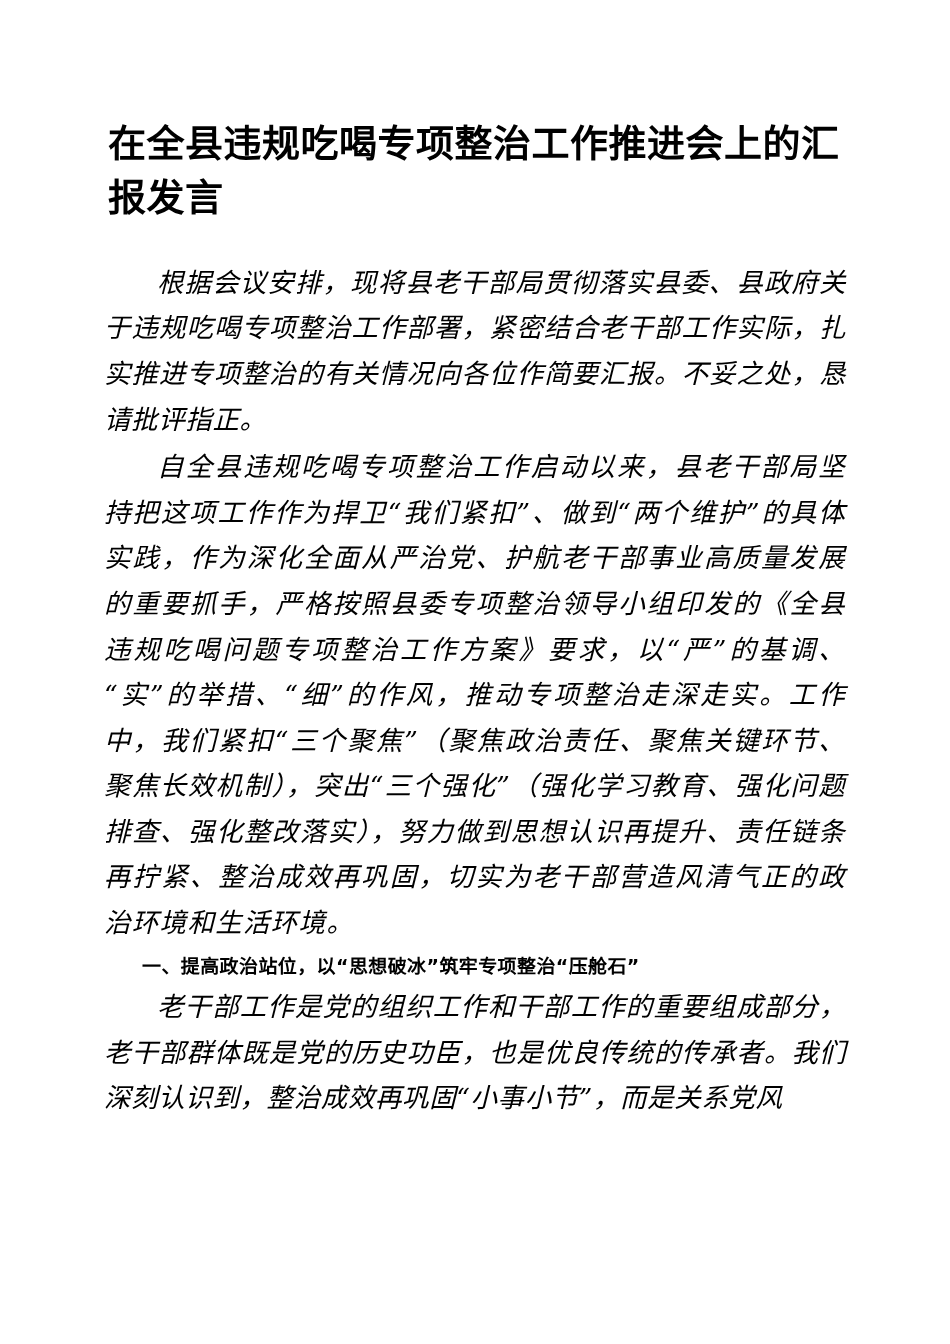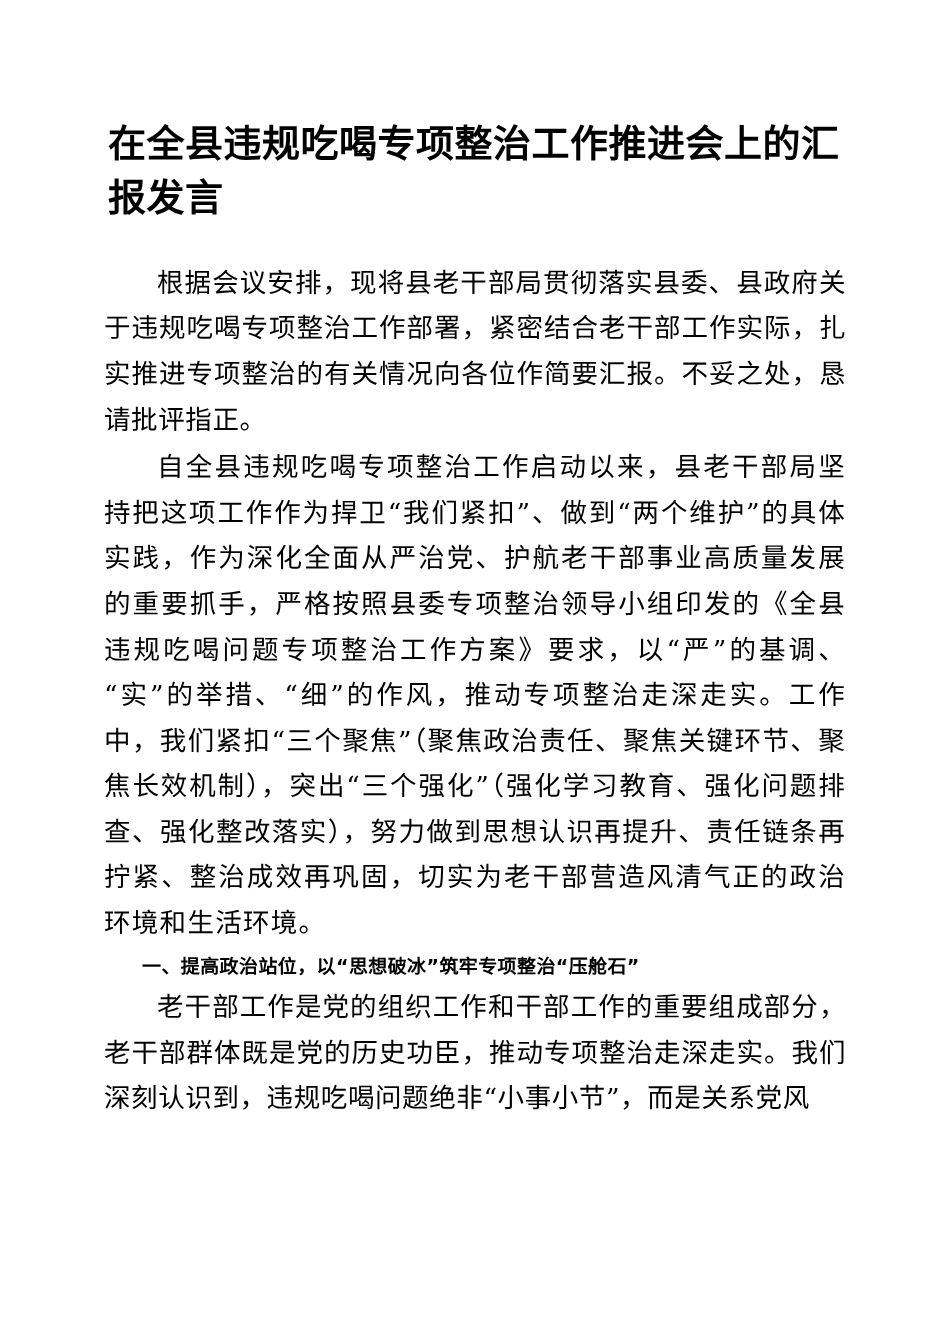--- a/index.html
+++ b/index.html
@@ -31,20 +31,21 @@
     padding: 0 4px;
   }
   .para {
     font-size: 26.5px;
     line-height: 1.72;
     text-align: justify;
     text-justify: inter-ideograph;
     text-indent: 2em;
     margin: 0 0 2px 0;
     letter-spacing: 0.6px;
+    font-style: italic;
   }
   .para.loose {
     letter-spacing: 1.3px;
   }
   .heading {
     font-family: "DejaVu Sans", "Liberation Sans", sans-serif;
     font-weight: bold;
     font-size: 19px;
     line-height: 1.72;
     text-align: justify;
@@ -58,14 +59,14 @@
 
 <div class="page">
   <h1 class="doc-title">在全县违规吃喝专项整治工作推进会上的汇报发言</h1>
 
   <p class="para">根据会议安排，现将县老干部局贯彻落实县委、县政府关于违规吃喝专项整治工作部署，紧密结合老干部工作实际，扎实推进专项整治的有关情况向各位作简要汇报。不妥之处，恳请批评指正。</p>
 
   <p class="para loose">自全县违规吃喝专项整治工作启动以来，县老干部局坚持把这项工作作为捍卫“我们紧扣”、做到“两个维护”的具体实践，作为深化全面从严治党、护航老干部事业高质量发展的重要抓手，严格按照县委专项整治领导小组印发的《全县违规吃喝问题专项整治工作方案》要求，以“严”的基调、“实”的举措、“细”的作风，推动专项整治走深走实。工作中，我们紧扣“三个聚焦”（聚焦政治责任、聚焦关键环节、聚焦长效机制），突出“三个强化”（强化学习教育、强化问题排查、强化整改落实），努力做到思想认识再提升、责任链条再拧紧、整治成效再巩固，切实为老干部营造风清气正的政治环境和生活环境。</p>
 
   <h2 class="heading">一、提高政治站位，以“思想破冰”筑牢专项整治“压舱石”</h2>
 
-  <p class="para">老干部工作是党的组织工作和干部工作的重要组成部分，老干部群体既是党的历史功臣，推动专项整治走深走实。我们深刻认识到，违规吃喝问题绝非“小事小节”，而是关系党风</p>
+  <p class="para">老干部工作是党的组织工作和干部工作的重要组成部分，老干部群体既是党的历史功臣，也是优良传统的传承者。我们深刻认识到，整治成效再巩固“小事小节”，而是关系党风</p>
 </div>
 
 </body></html>

